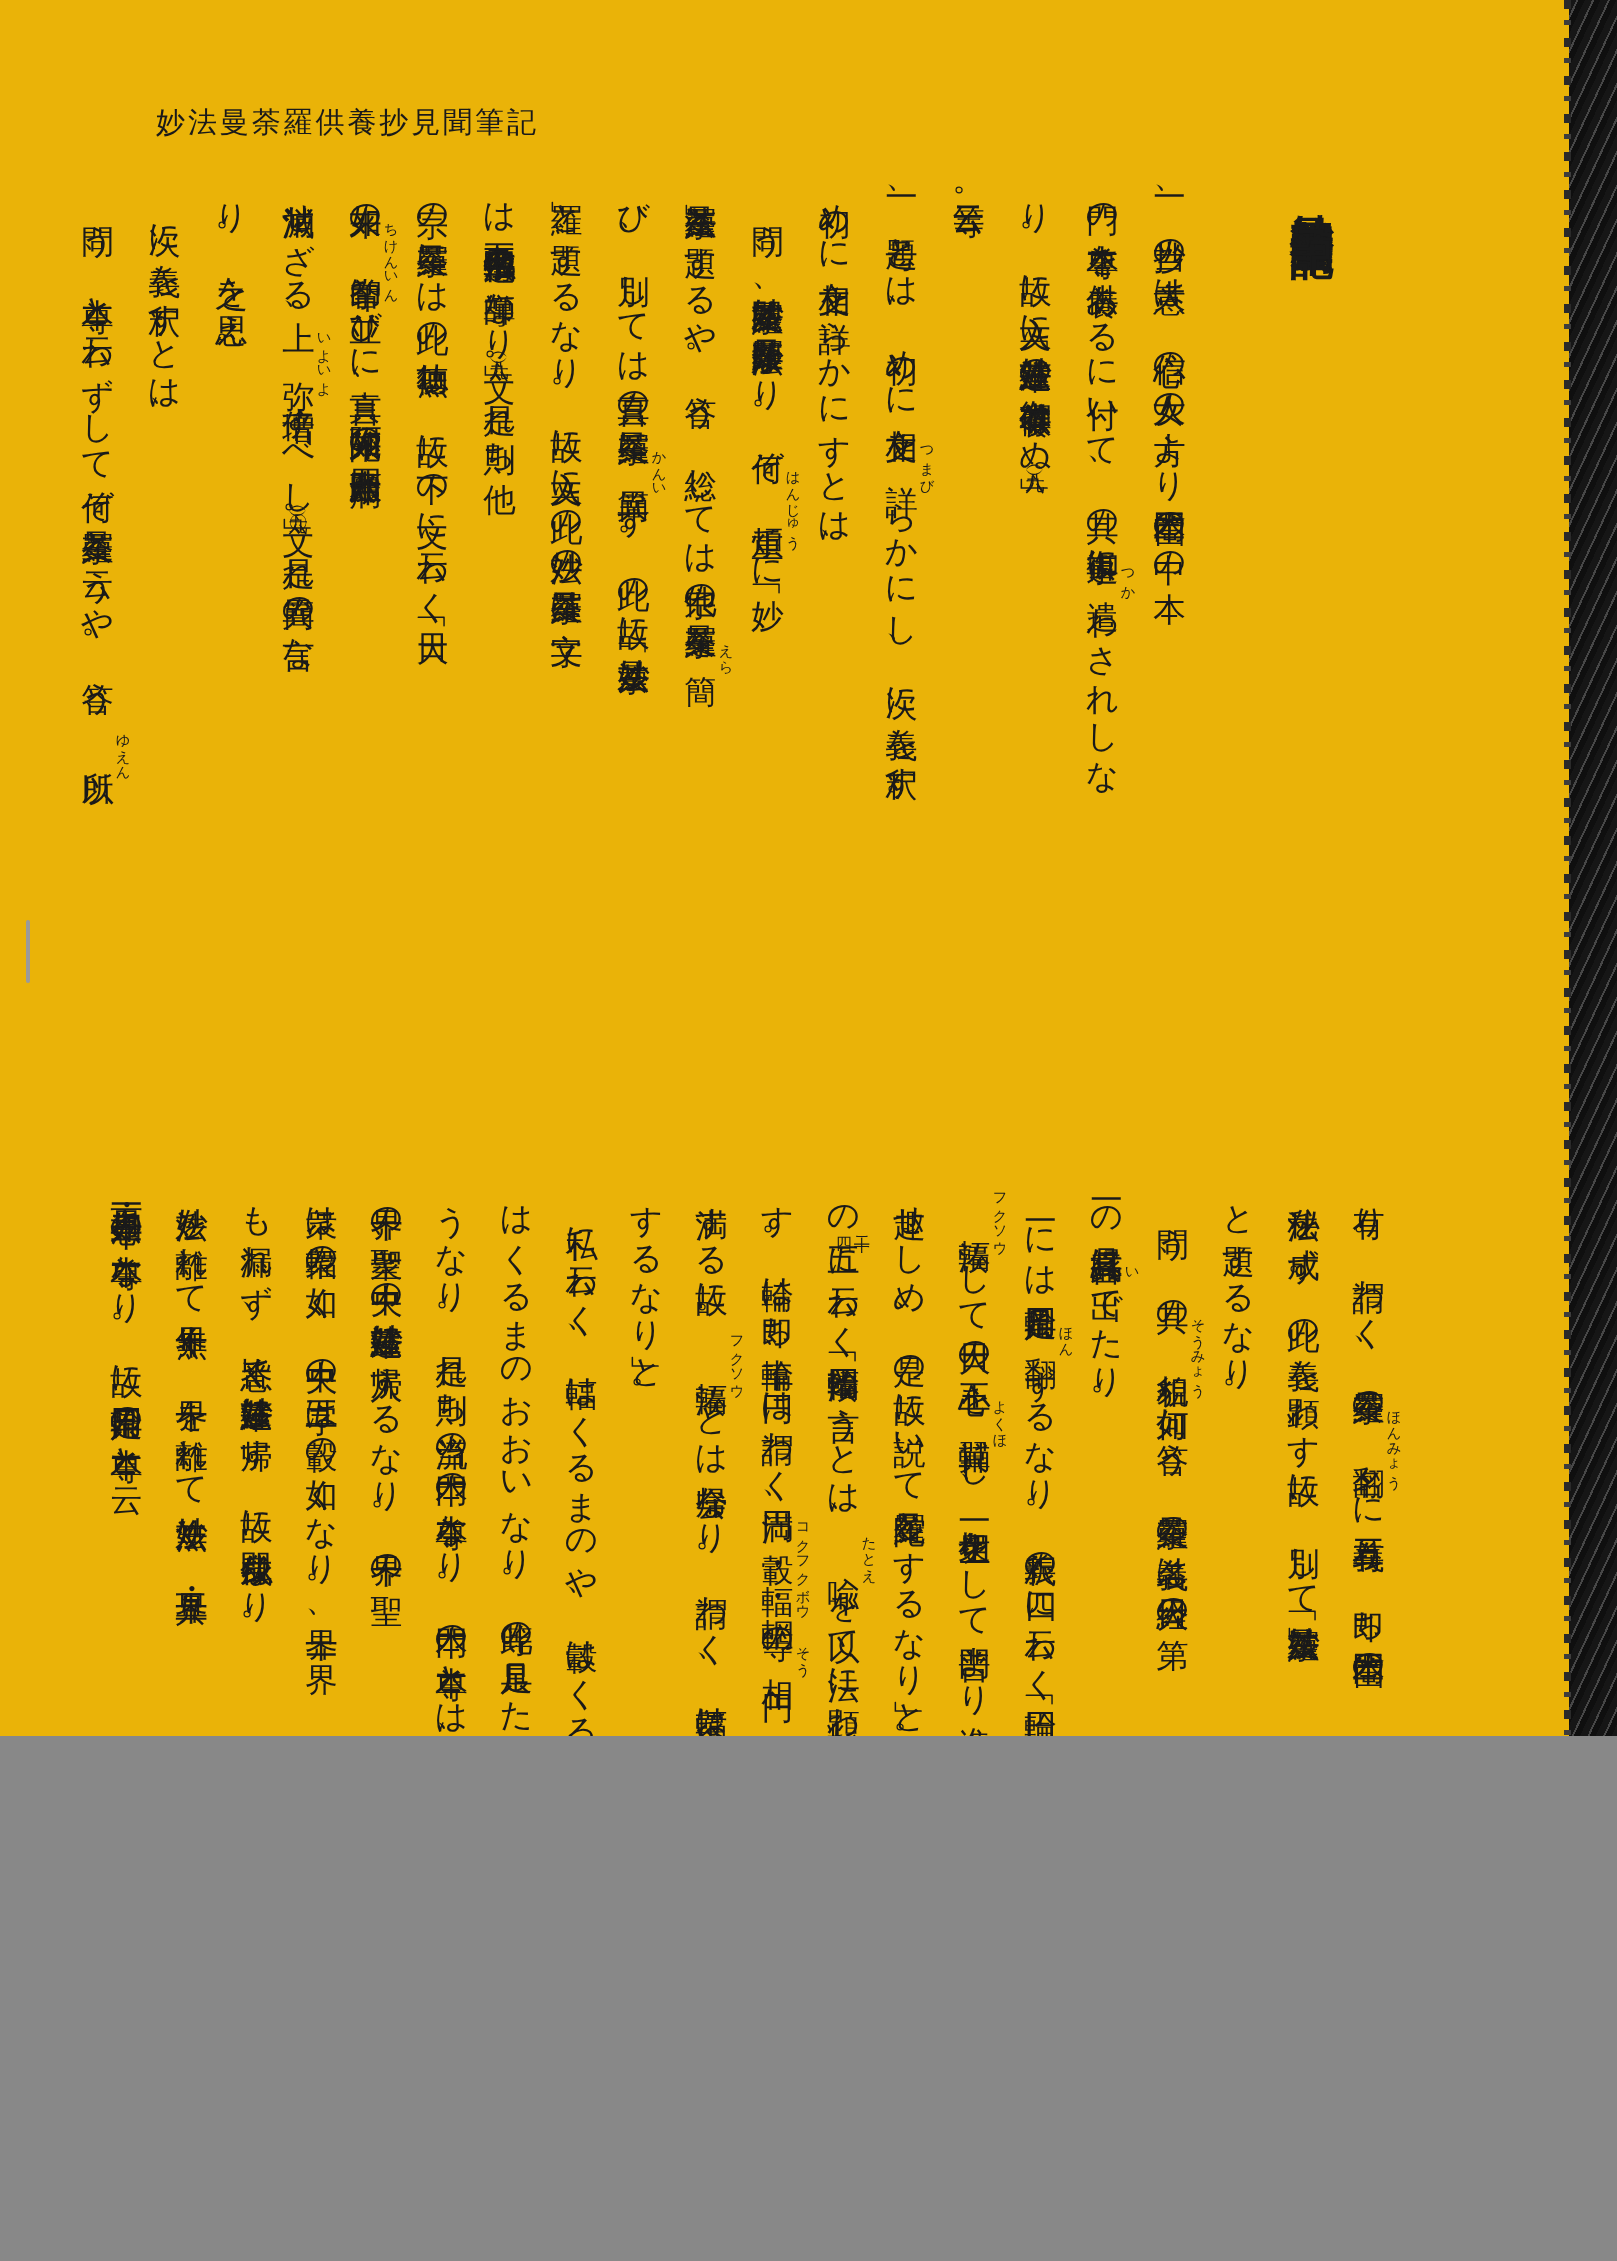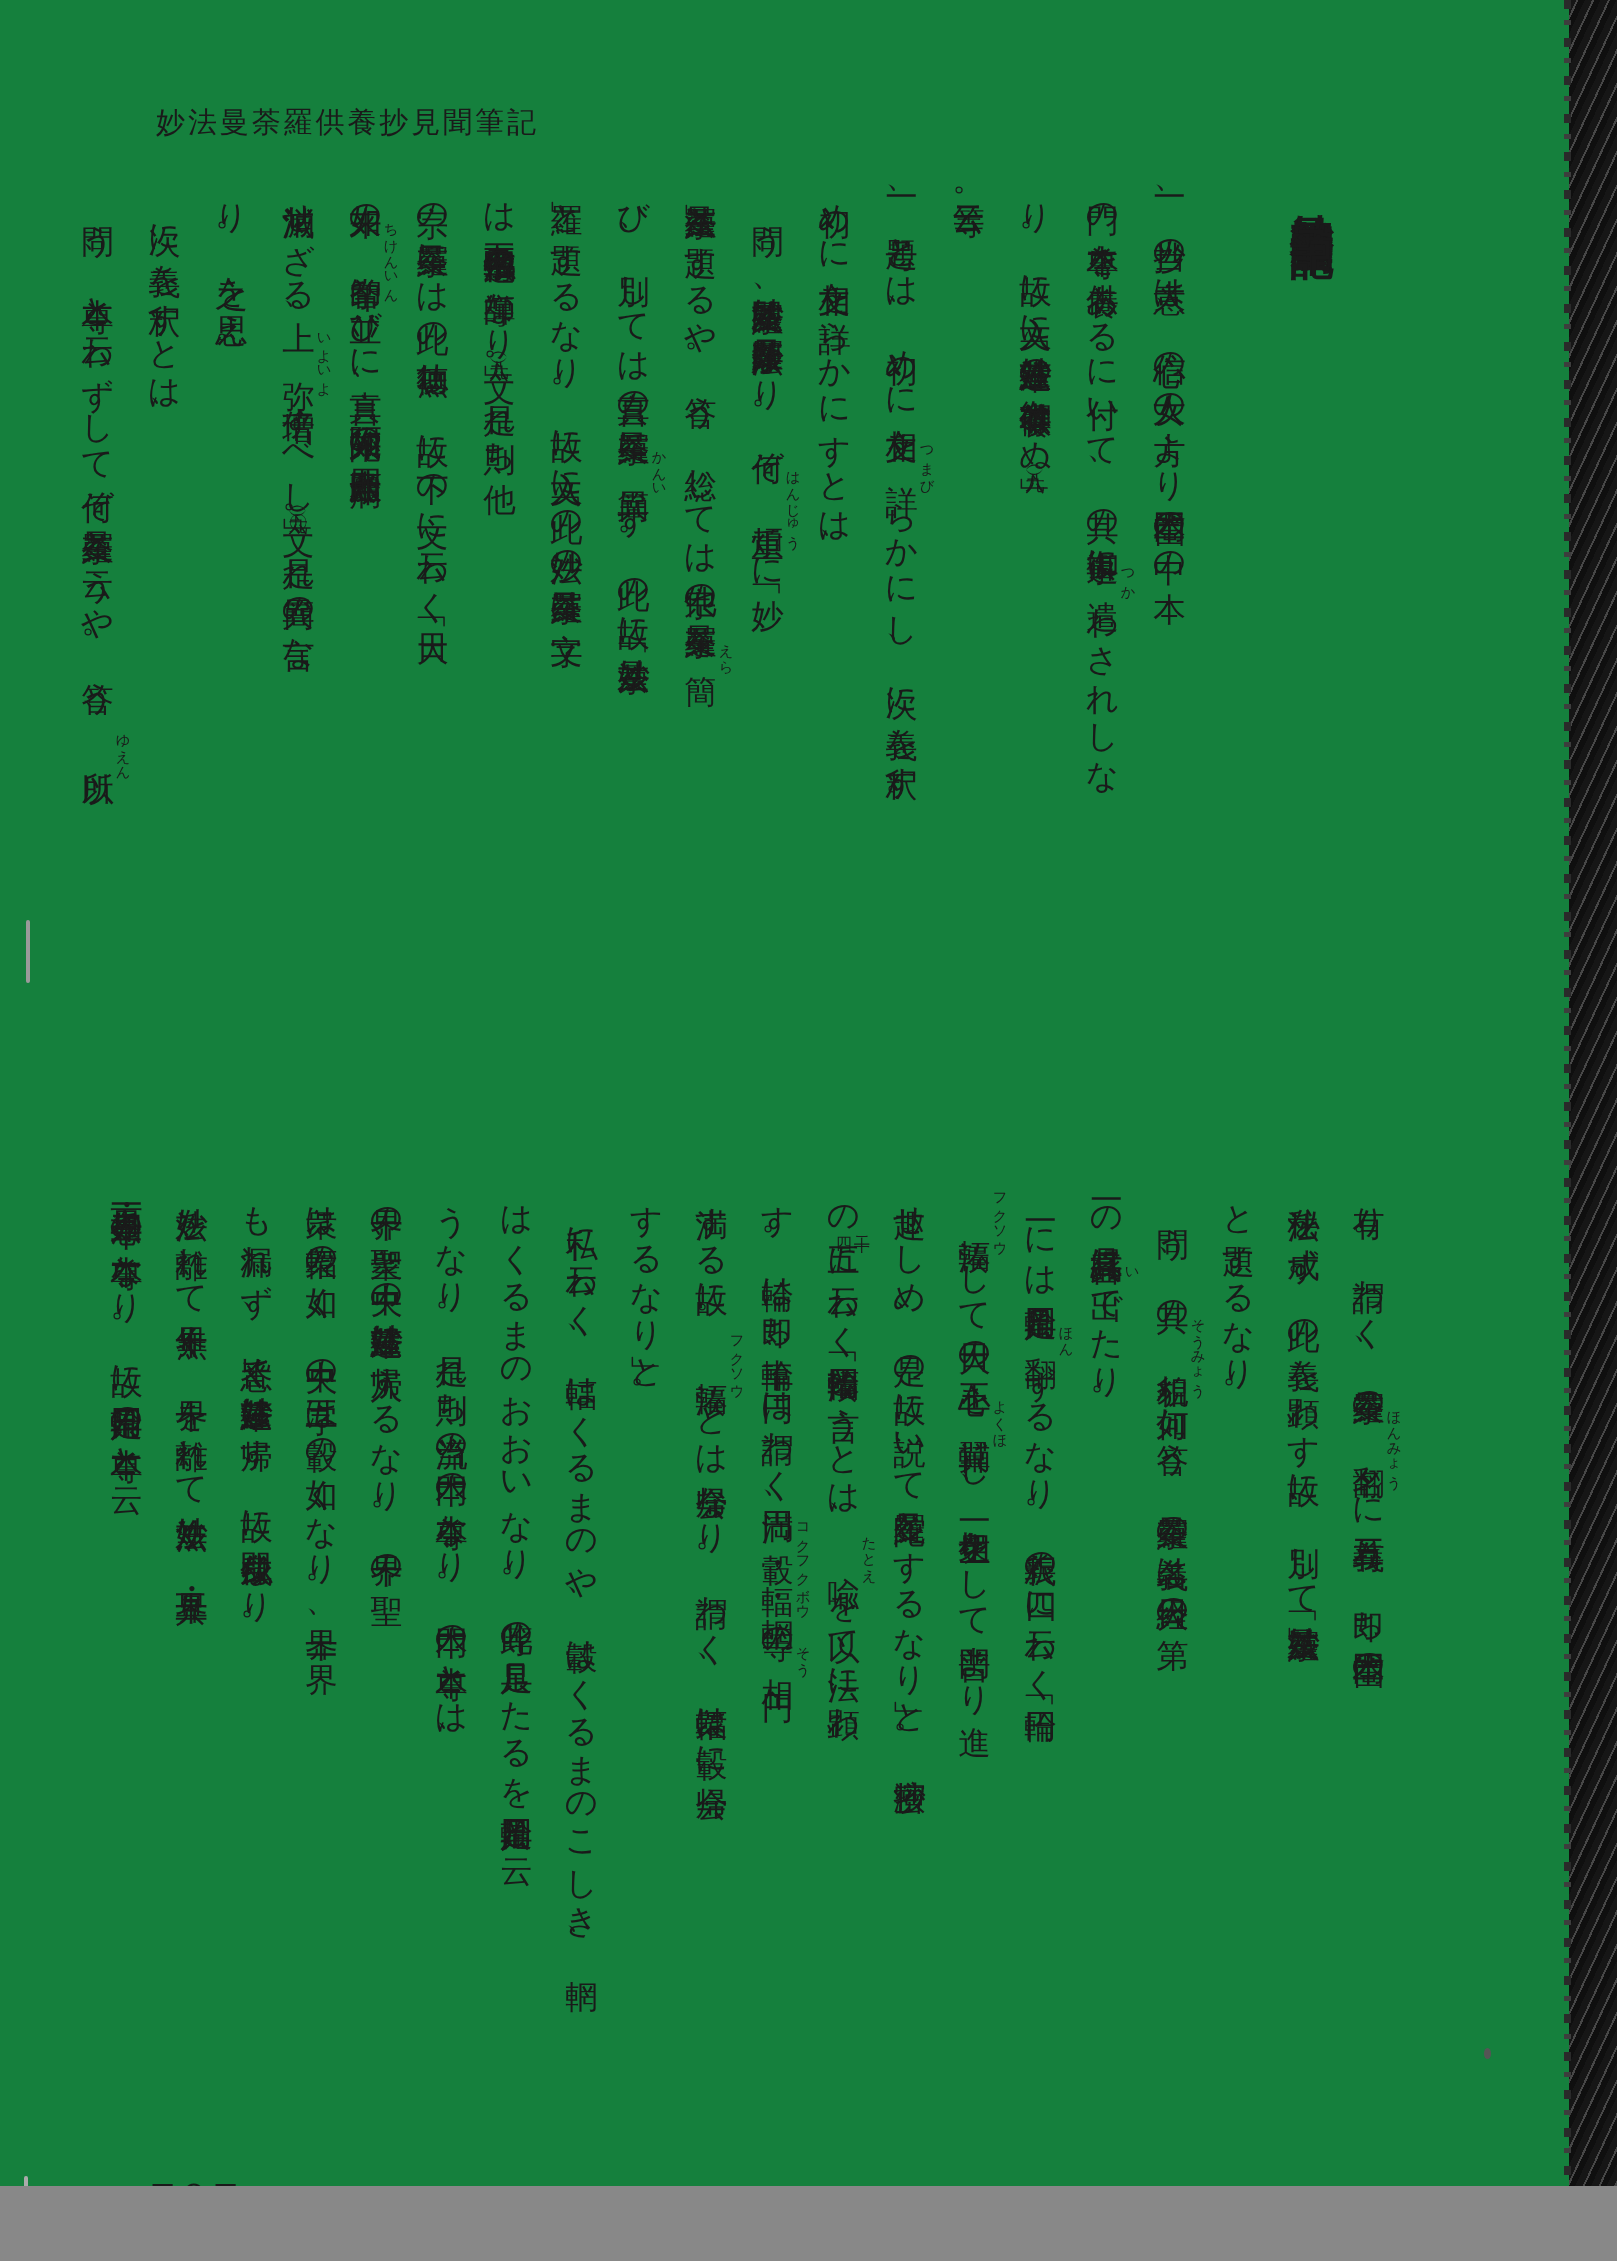--- a/index.html
+++ b/index.html
@@ -1,19 +1,19 @@
 <!DOCTYPE html>
 <html lang="ja"><head>
 <meta charset="utf-8">
 <style>
   html,body{margin:0;padding:0;background:#888;}
   .page{
     position:relative;
-    width:1617px;height:2186px;
-    background:#15803d;
+    width:1617px;height:1736px;
+    background:#eab308;
     color:#1a1a1a;
     font-family:"DejaVu Serif","Liberation Serif",serif;
     overflow:hidden;
   }
   
   .running-head{
     position:absolute;left:156px;top:103px;
     font-size:29px;letter-spacing:2.9px;white-space:nowrap;
   }
   

